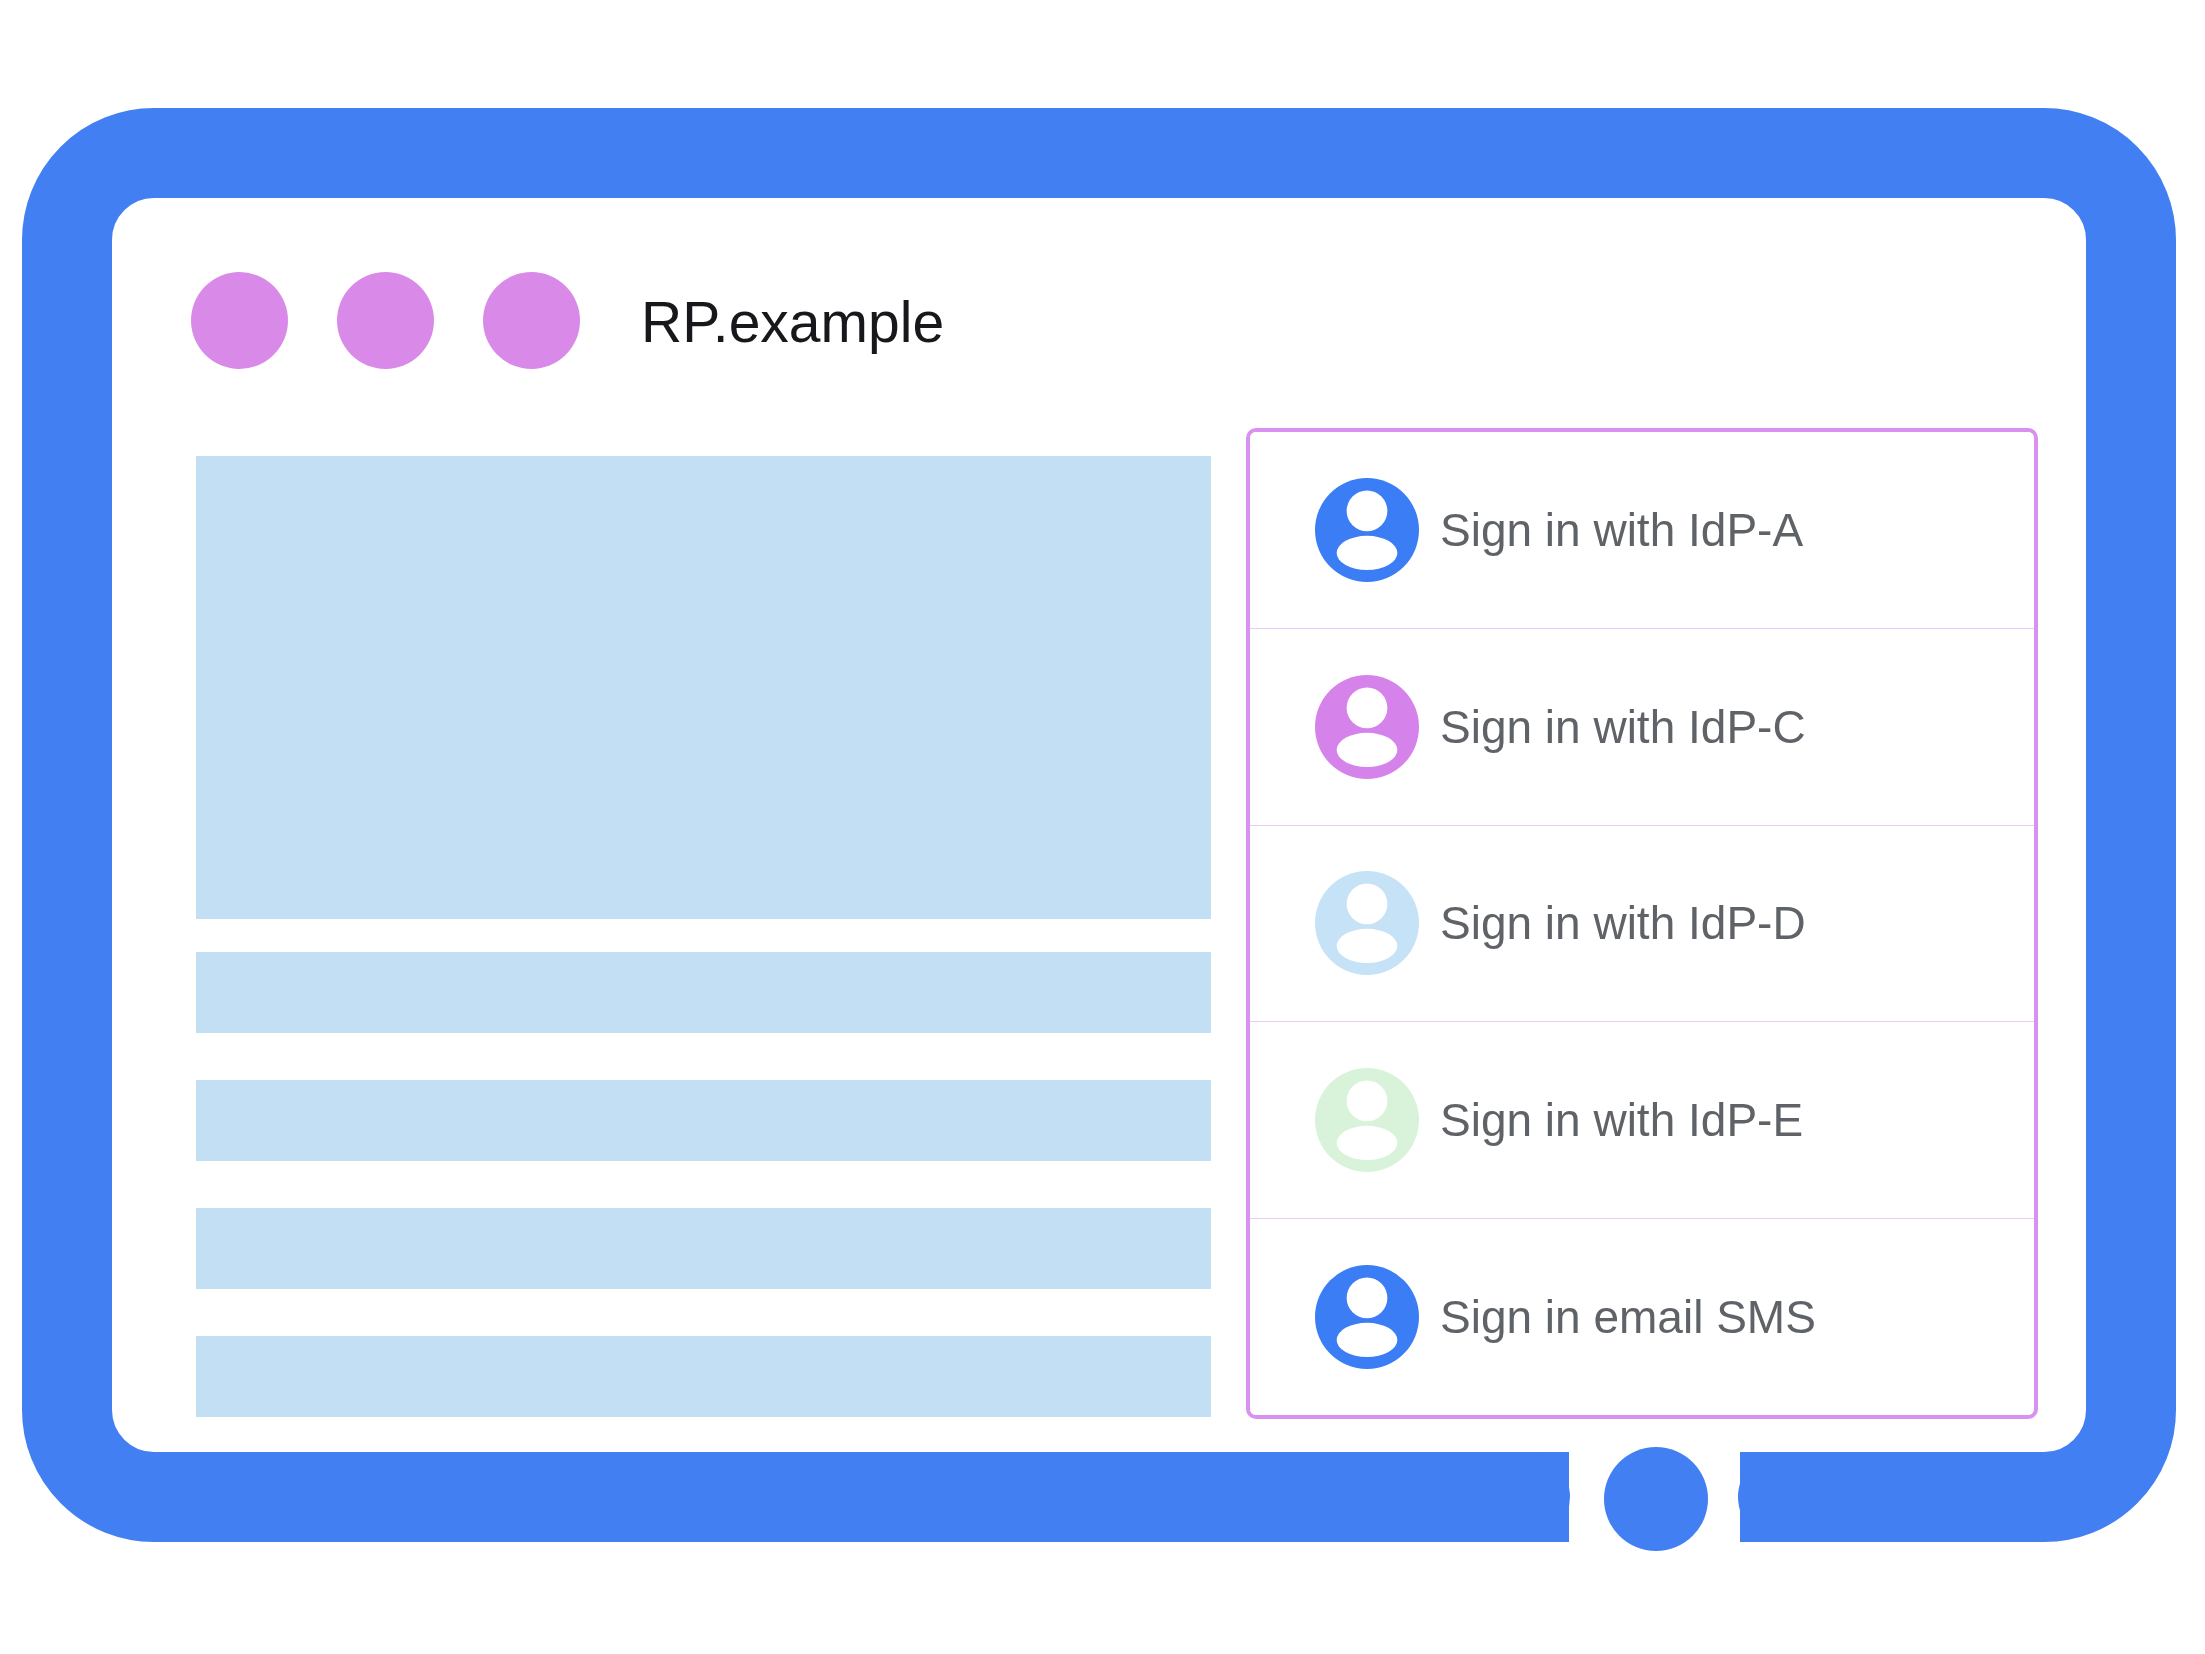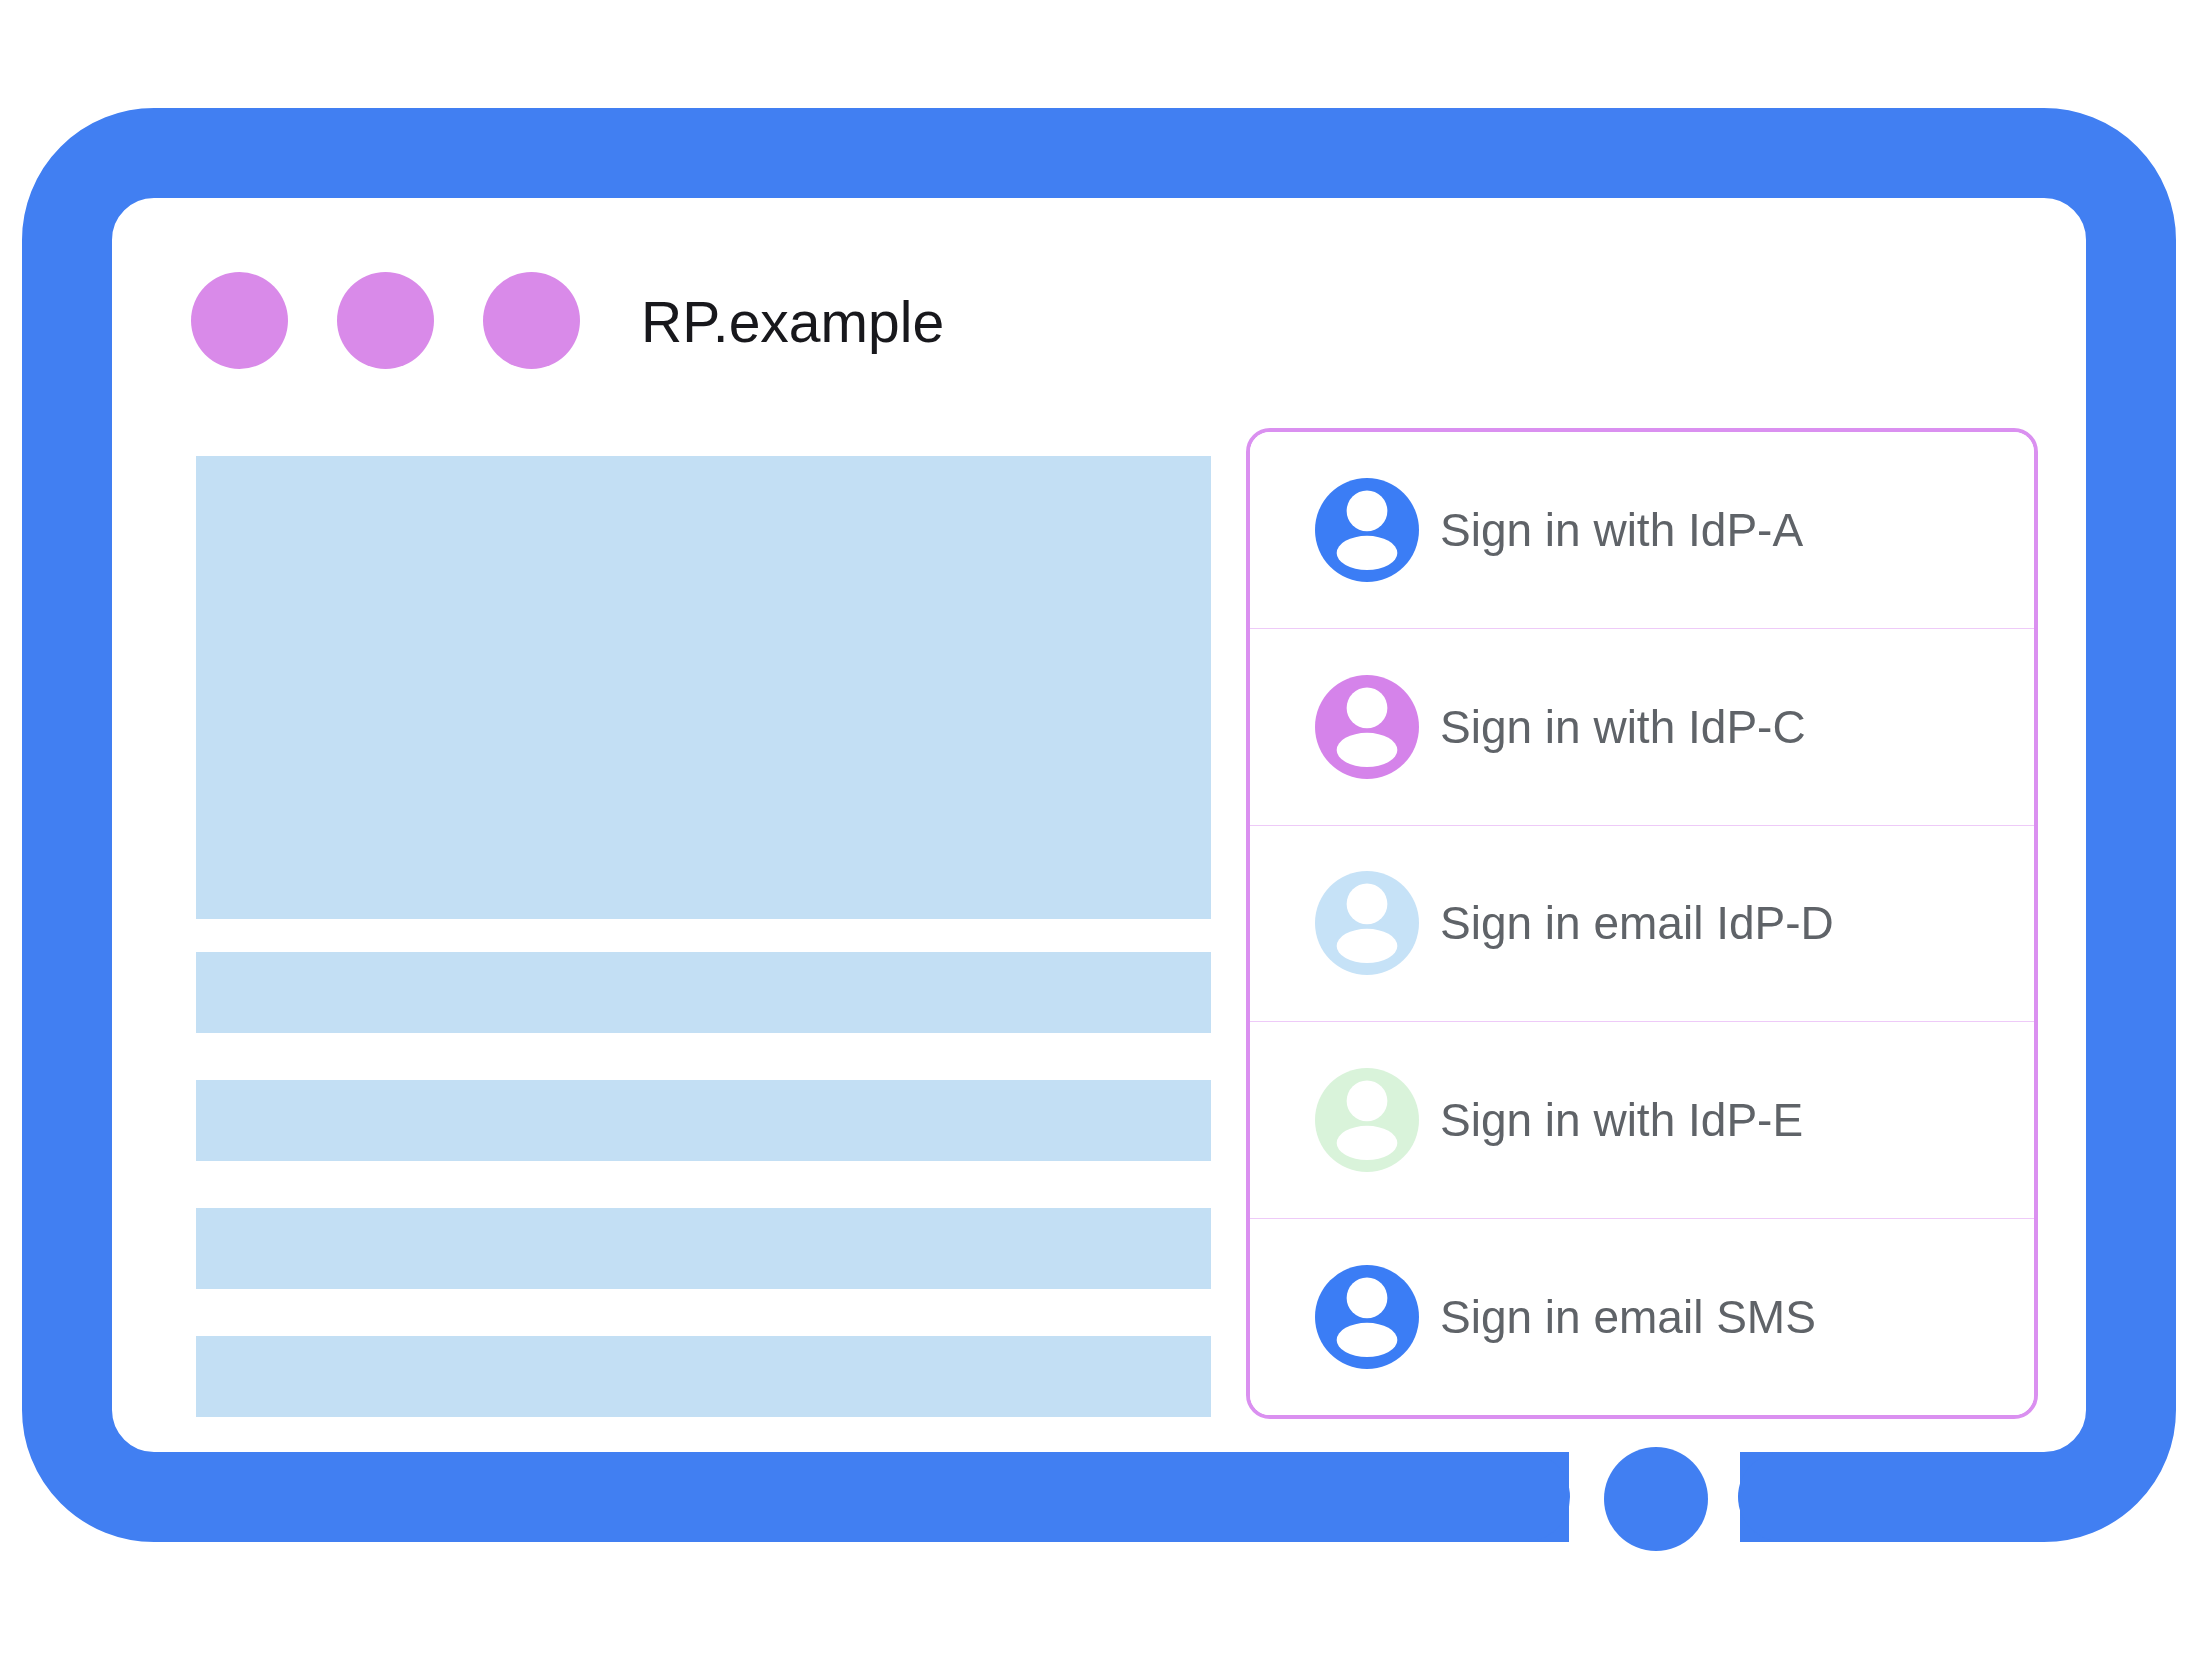--- a/index.html
+++ b/index.html
@@ -89,21 +89,21 @@
     background: var(--placeholder-blue, #c3dff4);
     z-index: 4;
   }
   
   .signin-panel {
     position: absolute;
     left: 1246px; top: 428px;
     width: 792px; height: 991px;
     box-sizing: border-box;
     border: 4.4px solid var(--panel-border, #da90f0);
-    border-radius: 24px;
+    border-radius: 10px;
     background: #ffffff;
     display: flex;
     flex-direction: column;
     z-index: 4;
     overflow: hidden;
   }
   .signin-row {
     flex: 1 1 0;
     display: flex;
     align-items: center;
@@ -173,21 +173,21 @@
     <span class="signin-label">Sign in with IdP-C</span>
   </div>
       <div class="signin-row">
     <span class="avatar">
       <svg viewBox="0 0 48 48" aria-hidden="true">
         <circle class="bg" cx="24" cy="24" r="24" fill="#c6e2f7"></circle>
         <circle cx="24" cy="15.2" r="9.4" fill="#ffffff"></circle>
         <ellipse cx="24" cy="34.6" rx="14" ry="7.9" fill="#ffffff"></ellipse>
       </svg>
     </span>
-    <span class="signin-label">Sign in email IdP-D</span>
+    <span class="signin-label">Sign in with IdP-D</span>
   </div>
       <div class="signin-row">
     <span class="avatar">
       <svg viewBox="0 0 48 48" aria-hidden="true">
         <circle class="bg" cx="24" cy="24" r="24" fill="#d9f3da"></circle>
         <circle cx="24" cy="15.2" r="9.4" fill="#ffffff"></circle>
         <ellipse cx="24" cy="34.6" rx="14" ry="7.9" fill="#ffffff"></ellipse>
       </svg>
     </span>
     <span class="signin-label">Sign in with IdP-E</span>

